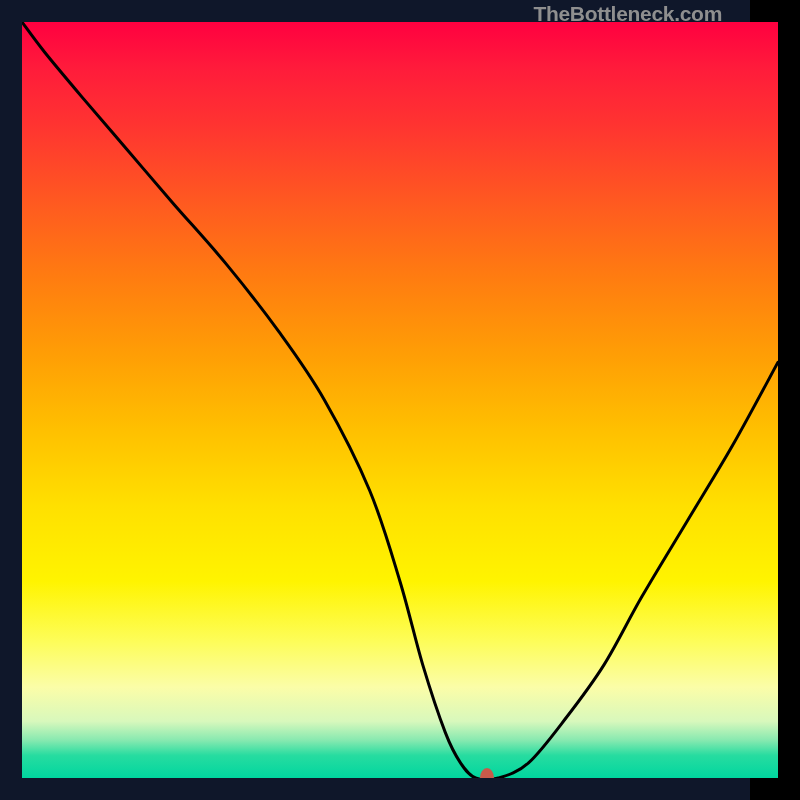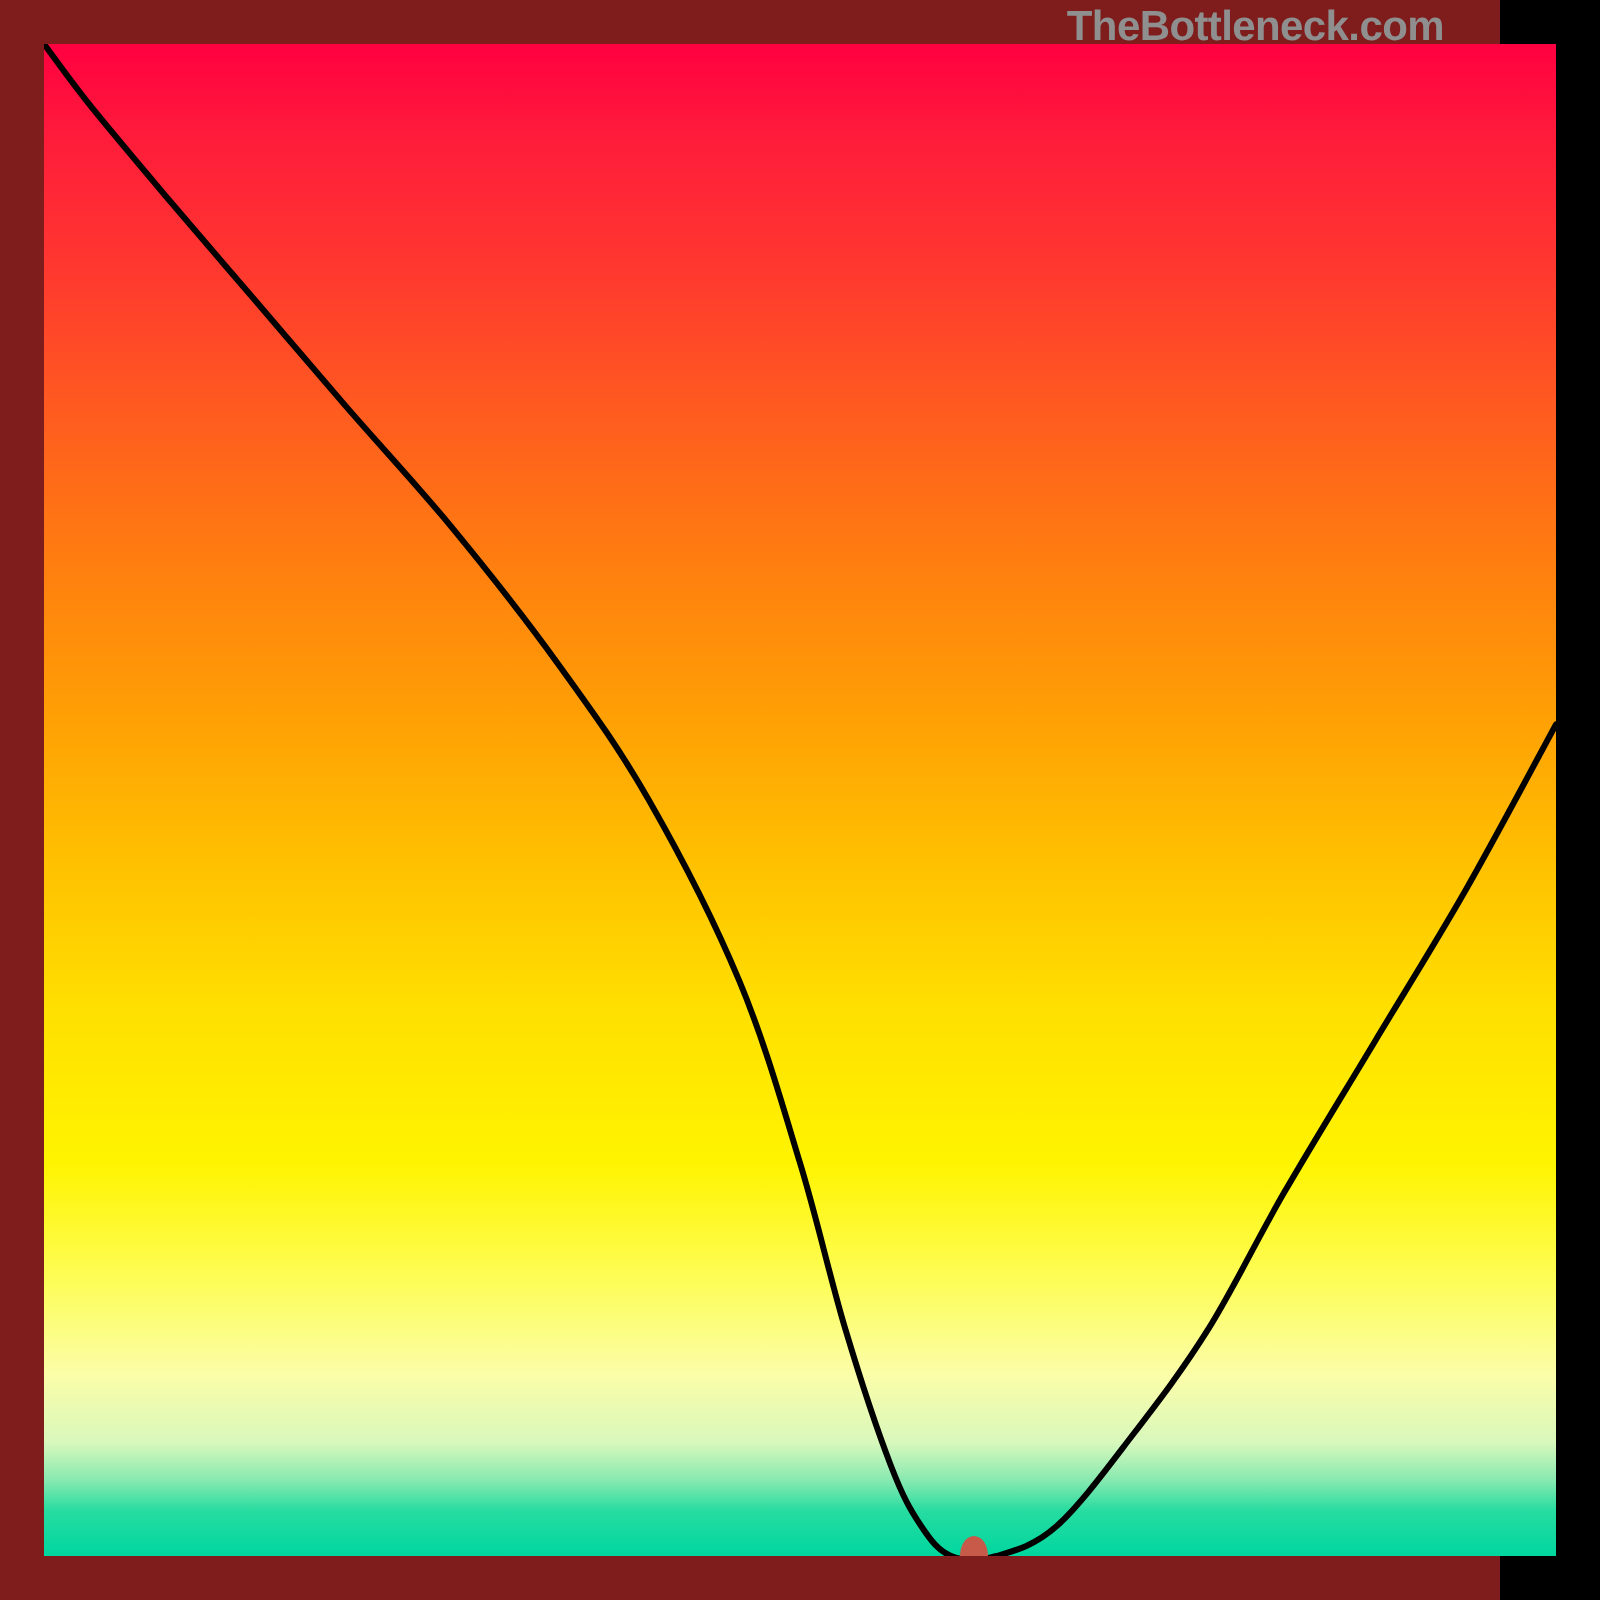--- a/index.html
+++ b/index.html
@@ -7,21 +7,21 @@
     padding: 0;
     width: 800px;
     height: 800px;
     background: #000;
     overflow: hidden;
   }
   .stage {
     position: relative;
     width: 750px;
     height: 800px;
-    background: #7f1d1d;
+    background: #0f172a;
   }
   .plot {
     position: absolute;
     left: 22px;
     top: 22px;
     width: 756px;
     height: 756px;
     overflow: hidden;
   }
   .gradient {

